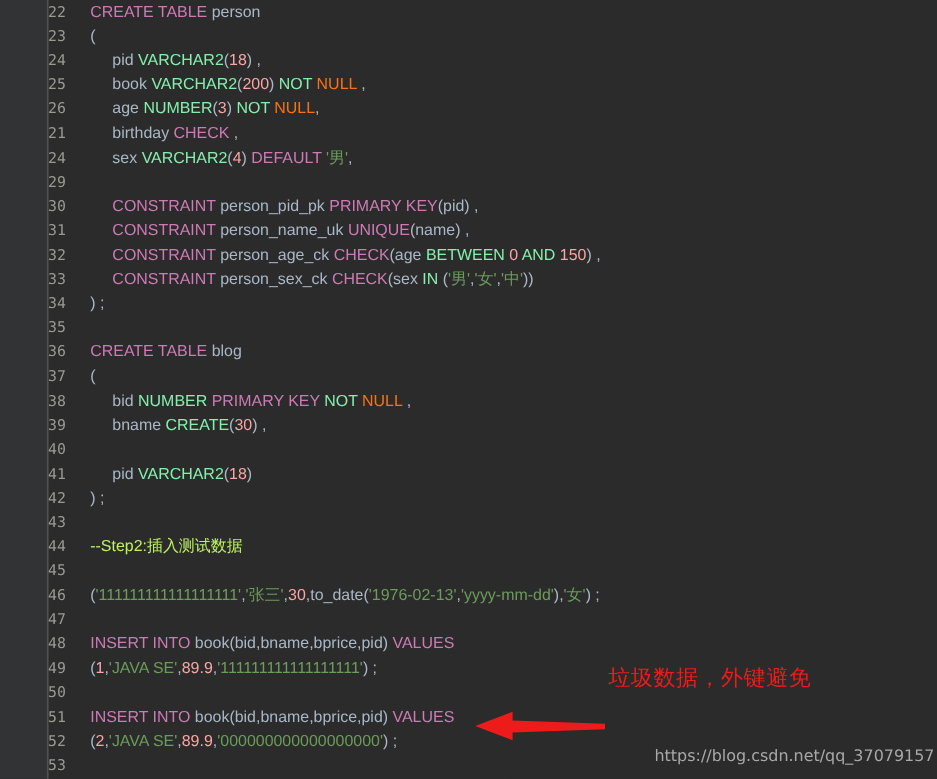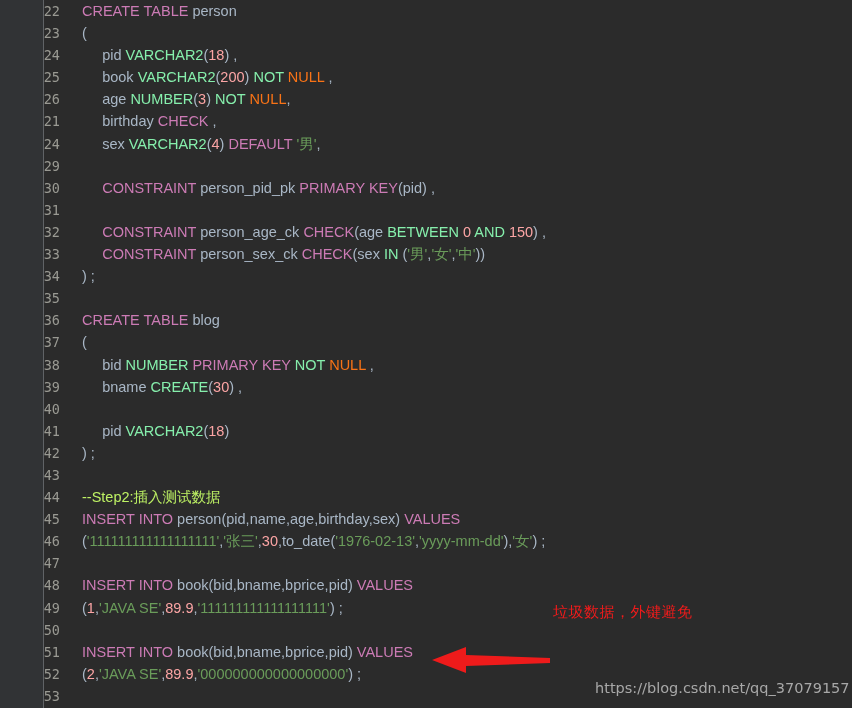--- a/index.html
+++ b/index.html
@@ -77,21 +77,21 @@
   .cmt     { color: #bef264; }  
   .plain   { color: #a9b7c6; }
   .paren   { color: #a9b7c6; }
 
   
   #annotation {
     position: absolute;
     left: 553px;
     top: 603px;
     color: #ee1b1b;
-    font-size: 15px;
+    font-size: 20px;
     font-family: "DejaVu Sans", "Liberation Sans", sans-serif;
     letter-spacing: 0.5px;
     white-space: nowrap;
   }
   #arrow {
     position: absolute;
     left: 432px;
     top: 645px;
     width: 118px;
     height: 30px;
@@ -118,35 +118,35 @@
   <div id="code-area">
       <div class="row"><span class="ln">22</span><span class="code"><span class="kw">CREATE TABLE</span><span class="plain"> person</span></span></div>
       <div class="row"><span class="ln">23</span><span class="code"><span class="paren">(</span></span></div>
       <div class="row"><span class="ln">24</span><span class="code"><span class="plain">     pid </span><span class="type">VARCHAR2</span><span class="plain">(</span><span class="num">18</span><span class="plain">) ,</span></span></div>
       <div class="row"><span class="ln">25</span><span class="code"><span class="plain">     book </span><span class="type">VARCHAR2</span><span class="plain">(</span><span class="num">200</span><span class="plain">) </span><span class="type">NOT</span><span class="plain"> </span><span class="null">NULL</span><span class="plain"> ,</span></span></div>
       <div class="row"><span class="ln">26</span><span class="code"><span class="plain">     age </span><span class="type">NUMBER</span><span class="plain">(</span><span class="num">3</span><span class="plain">) </span><span class="type">NOT</span><span class="plain"> </span><span class="null">NULL</span><span class="plain">,</span></span></div>
       <div class="row"><span class="ln">21</span><span class="code"><span class="plain">     birthday </span><span class="kw">CHECK</span><span class="plain"> ,</span></span></div>
       <div class="row"><span class="ln">24</span><span class="code"><span class="plain">     sex </span><span class="type">VARCHAR2</span><span class="plain">(</span><span class="num">4</span><span class="plain">) </span><span class="kw">DEFAULT</span><span class="plain"> </span><span class="str">'男'</span><span class="plain">,</span></span></div>
       <div class="row"><span class="ln">29</span><span class="code"></span></div>
       <div class="row"><span class="ln">30</span><span class="code"><span class="plain">     </span><span class="kw">CONSTRAINT</span><span class="plain"> person_pid_pk </span><span class="kw">PRIMARY KEY</span><span class="plain">(pid) ,</span></span></div>
-      <div class="row"><span class="ln">31</span></div>
+      <div class="row"><span class="ln">31</span><span class="code"><span class="plain">     </span><span class="kw">CONSTRAINT</span><span class="plain"> person_name_uk </span><span class="kw">UNIQUE</span><span class="plain">(name) ,</span></span></div>
       <div class="row"><span class="ln">32</span><span class="code"><span class="plain">     </span><span class="kw">CONSTRAINT</span><span class="plain"> person_age_ck </span><span class="kw">CHECK</span><span class="plain">(age </span><span class="type">BETWEEN</span><span class="plain"> </span><span class="num">0</span><span class="plain"> </span><span class="type">AND</span><span class="plain"> </span><span class="num">150</span><span class="plain">) ,</span></span></div>
       <div class="row"><span class="ln">33</span><span class="code"><span class="plain">     </span><span class="kw">CONSTRAINT</span><span class="plain"> person_sex_ck </span><span class="kw">CHECK</span><span class="plain">(sex </span><span class="type">IN</span><span class="plain"> (</span><span class="str">'男'</span><span class="plain">,</span><span class="str">'女'</span><span class="plain">,</span><span class="str">'中'</span><span class="plain">))</span></span></div>
       <div class="row"><span class="ln">34</span><span class="code"><span class="plain">) ;</span></span></div>
       <div class="row"><span class="ln">35</span><span class="code"></span></div>
       <div class="row"><span class="ln">36</span><span class="code"><span class="kw">CREATE TABLE</span><span class="plain"> blog</span></span></div>
       <div class="row"><span class="ln">37</span><span class="code"><span class="paren">(</span></span></div>
       <div class="row"><span class="ln">38</span><span class="code"><span class="plain">     bid </span><span class="type">NUMBER</span><span class="plain"> </span><span class="kw">PRIMARY KEY</span><span class="plain"> </span><span class="type">NOT</span><span class="plain"> </span><span class="null">NULL</span><span class="plain"> ,</span></span></div>
       <div class="row"><span class="ln">39</span><span class="code"><span class="plain">     bname </span><span class="type">CREATE</span><span class="plain">(</span><span class="num">30</span><span class="plain">) ,</span></span></div>
       <div class="row"><span class="ln">40</span></div>
       <div class="row"><span class="ln">41</span><span class="code"><span class="plain">     pid </span><span class="type">VARCHAR2</span><span class="plain">(</span><span class="num">18</span><span class="plain">)</span></span></div>
       <div class="row"><span class="ln">42</span><span class="code"><span class="plain">) ;</span></span></div>
       <div class="row"><span class="ln">43</span><span class="code"></span></div>
       <div class="row"><span class="ln">44</span><span class="code"><span class="cmt">--Step2:插入测试数据</span></span></div>
-      <div class="row"><span class="ln">45</span><span class="code"><span class="kw">INSERT INTO</span><span class="plain"> person(pid,name,age,birthday,sex) </span><span class="kw">VALUES</span></span></div>
+      <div class="row"><span class="ln">45</span></div>
       <div class="row"><span class="ln">46</span><span class="code"><span class="plain">(</span><span class="str">'111111111111111111'</span><span class="plain">,</span><span class="str">'张三'</span><span class="plain">,</span><span class="num">30</span><span class="plain">,to_date(</span><span class="str">'1976-02-13'</span><span class="plain">,</span><span class="str">'yyyy-mm-dd'</span><span class="plain">),</span><span class="str">'女'</span><span class="plain">) ;</span></span></div>
       <div class="row"><span class="ln">47</span><span class="code"></span></div>
       <div class="row"><span class="ln">48</span><span class="code"><span class="kw">INSERT INTO</span><span class="plain"> book(bid,bname,bprice,pid) </span><span class="kw">VALUES</span></span></div>
       <div class="row"><span class="ln">49</span><span class="code"><span class="plain">(</span><span class="num">1</span><span class="plain">,</span><span class="str">'JAVA SE'</span><span class="plain">,</span><span class="num">89.9</span><span class="plain">,</span><span class="str">'111111111111111111'</span><span class="plain">) ;</span></span></div>
       <div class="row"><span class="ln">50</span><span class="code"></span></div>
       <div class="row"><span class="ln">51</span><span class="code"><span class="kw">INSERT INTO</span><span class="plain"> book(bid,bname,bprice,pid) </span><span class="kw">VALUES</span></span></div>
       <div class="row"><span class="ln">52</span><span class="code"><span class="plain">(</span><span class="num">2</span><span class="plain">,</span><span class="str">'JAVA SE'</span><span class="plain">,</span><span class="num">89.9</span><span class="plain">,</span><span class="str">'000000000000000000'</span><span class="plain">) ;</span></span></div>
       <div class="row"><span class="ln">53</span><span class="code"></span></div>
     </div>
 

